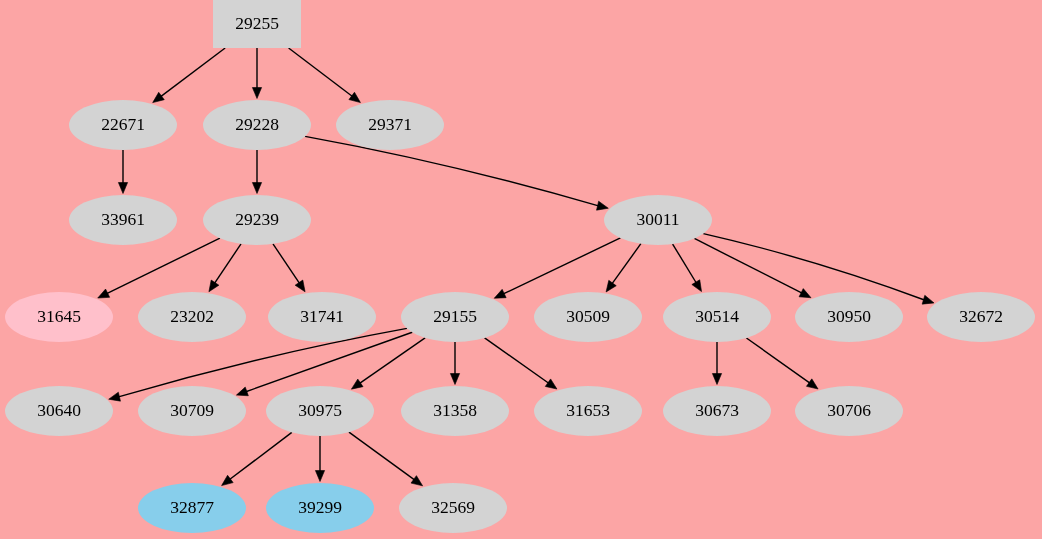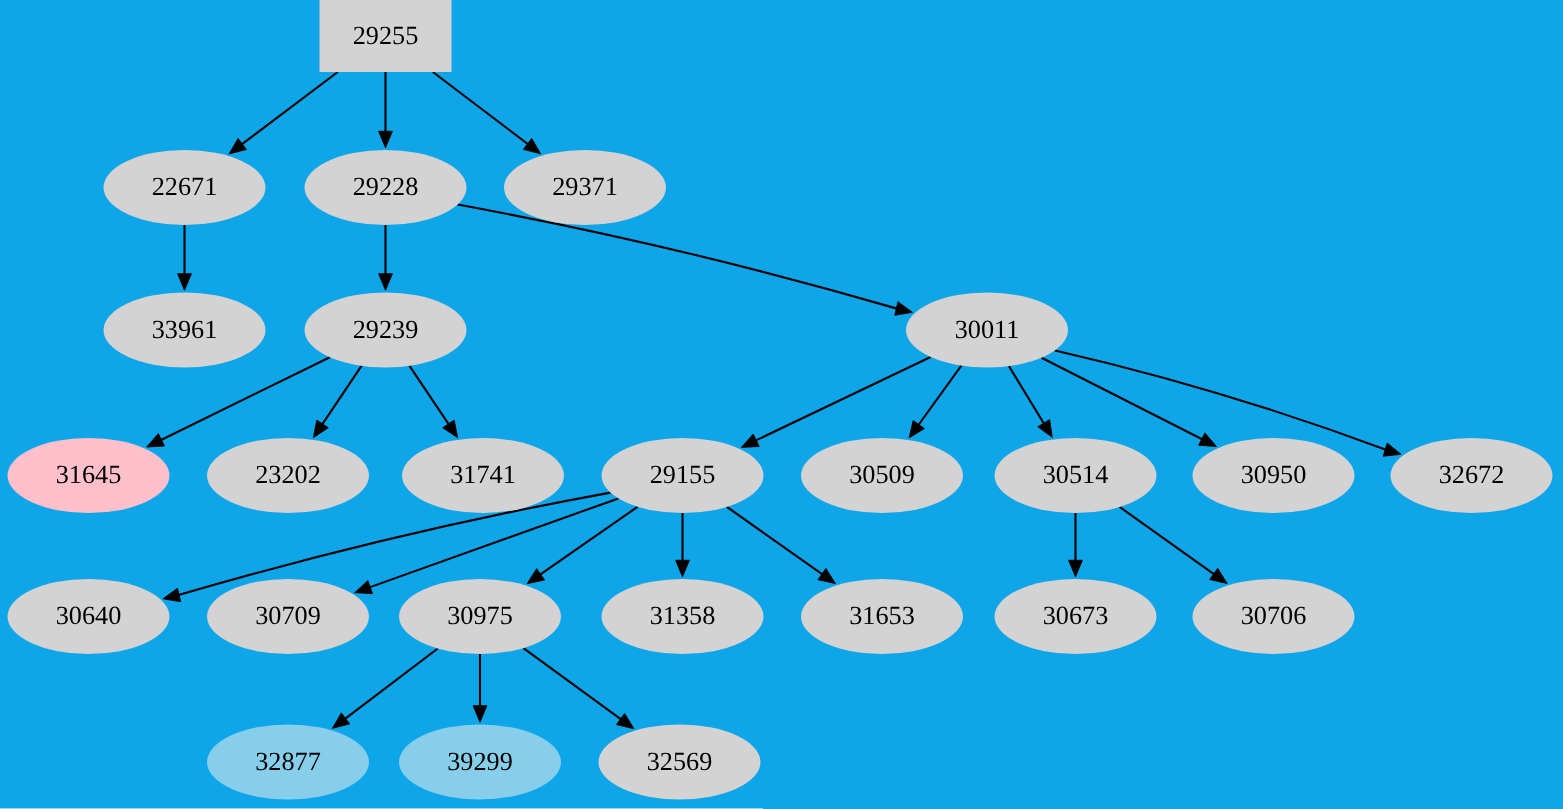--- a/index.html
+++ b/index.html
@@ -5,21 +5,21 @@
 <style>
   html, body {
     margin: 0;
     padding: 0;
     background: #ffffff;
   }
   #graph-root {
     position: relative;
     width: 1042px;
     height: 539px;
-    background: #0ea5e9;
+    background: #fca5a5;
     font-family: "Liberation Serif", "DejaVu Serif", serif;
     overflow: hidden;
     text-decoration: underline;
   }
   #graph-svg {
     position: absolute;
     top: 0;
     left: 0;
     width: 1042px;
     height: 539px;

